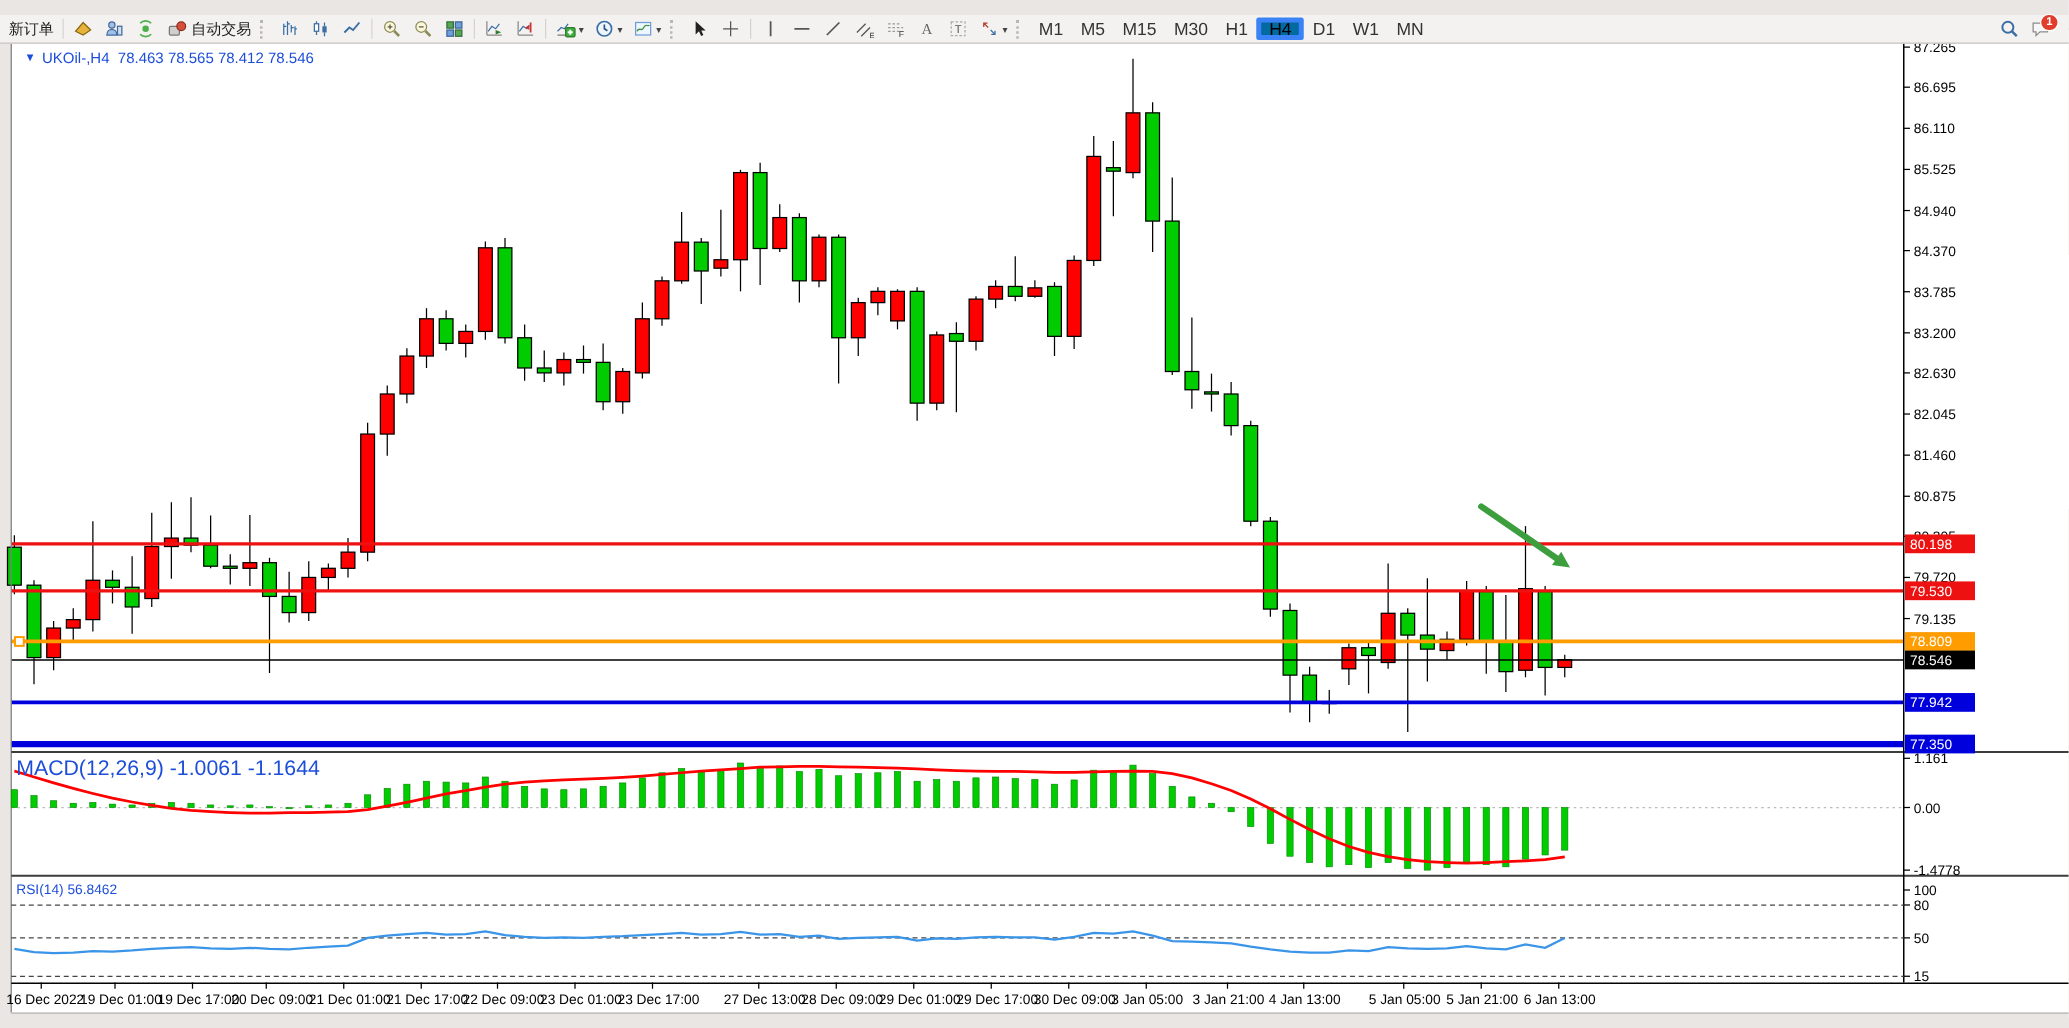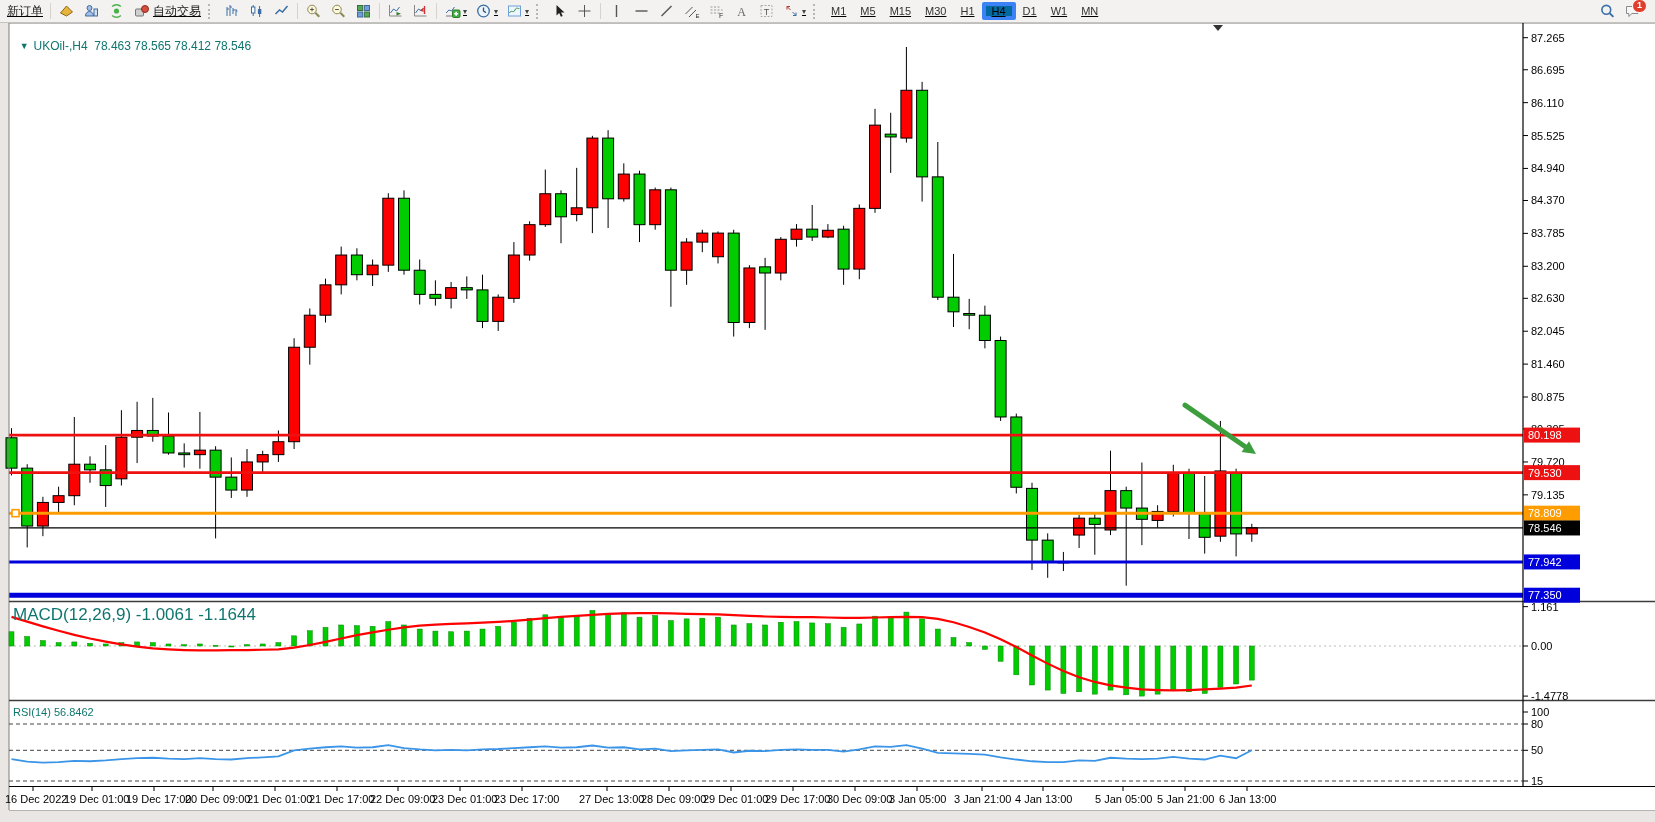--- a/index.html
+++ b/index.html
@@ -2,49 +2,49 @@
 <html><head>
 <meta charset="utf-8">
 <style>
   html,body{margin:0;padding:0;}
   body{
     width:1655px;height:822px;position:relative;overflow:hidden;
     background:#e9e6e3;font-family:"Liberation Sans",sans-serif;
   }
   
   .toolbar{
-    position:absolute;top:0;left:0;width:1655px;height:22px;z-index:10;
+    position:absolute;top:12px;left:0;width:1655px;height:22px;z-index:10;
     background:#f4f2f0;border-bottom:1px solid #c6c3bf;
-    display:flex;align-items:center;text-decoration:underline;
+    display:flex;align-items:center;
   }
   .tb-btn{
     height:20px;min-width:24px;border:1px solid transparent;background:transparent;
     display:flex;align-items:center;justify-content:center;padding:0 3px;
     font-size:12px;color:#1a1a1a;font-family:"Liberation Sans",sans-serif;cursor:default;
   }
   .tb-btn svg{display:block}
   .tb-btn .dd{font-size:8px;color:#444;margin-left:2px}
   .tb-label{margin-left:3px;white-space:nowrap}
   .grip{width:6px;height:15px;margin:0 3px;border-left:2px dotted #b9b6b2}
   .vsep{width:1px;height:16px;background:#d6d3cf;margin:0 3px}
   .tf-btn{
     height:18px;border:1px solid transparent;background:transparent;
-    font-size:11px;color:#333;padding:0 6px;display:flex;align-items:center;cursor:default;
+    font-size:14px;color:#333;padding:0 6px;display:flex;align-items:center;cursor:default;
     font-family:"Liberation Sans",sans-serif;
   }
   .tf-btn.active{border:4px solid #3b82f6;background:#0369a1;border-radius:2px;color:#000}
   .tb-right{margin-left:auto;display:flex;align-items:center;margin-right:10px}
   .chat-wrap{position:relative}
   .chat-badge{
     position:absolute;top:-4px;right:-6px;background:#e03e2d;color:#fff;
     border-radius:8px;font-size:9px;line-height:11px;min-width:13px;height:12px;
     text-align:center;font-weight:bold;border:1px solid #fff;
   }
   
-  .overlay-label{position:absolute;z-index:5;color:#0f766e;white-space:pre}
+  .overlay-label{position:absolute;z-index:5;color:#1d4ed8;white-space:pre}
   #chart-title{top:25px;left:13px;font-size:12px}
   #chart-title .tri{font-size:9px;margin-right:5px;position:relative;top:-1px}
   #macd-label{top:605px;left:13px;font-size:17px}
   #rsi-label{top:706px;left:13px;font-size:11px}
   svg#chart-svg{position:absolute;top:0;left:0;z-index:1}
 </style>
 </head>
 <body>
 
 <div class="toolbar" id="toolbar">

